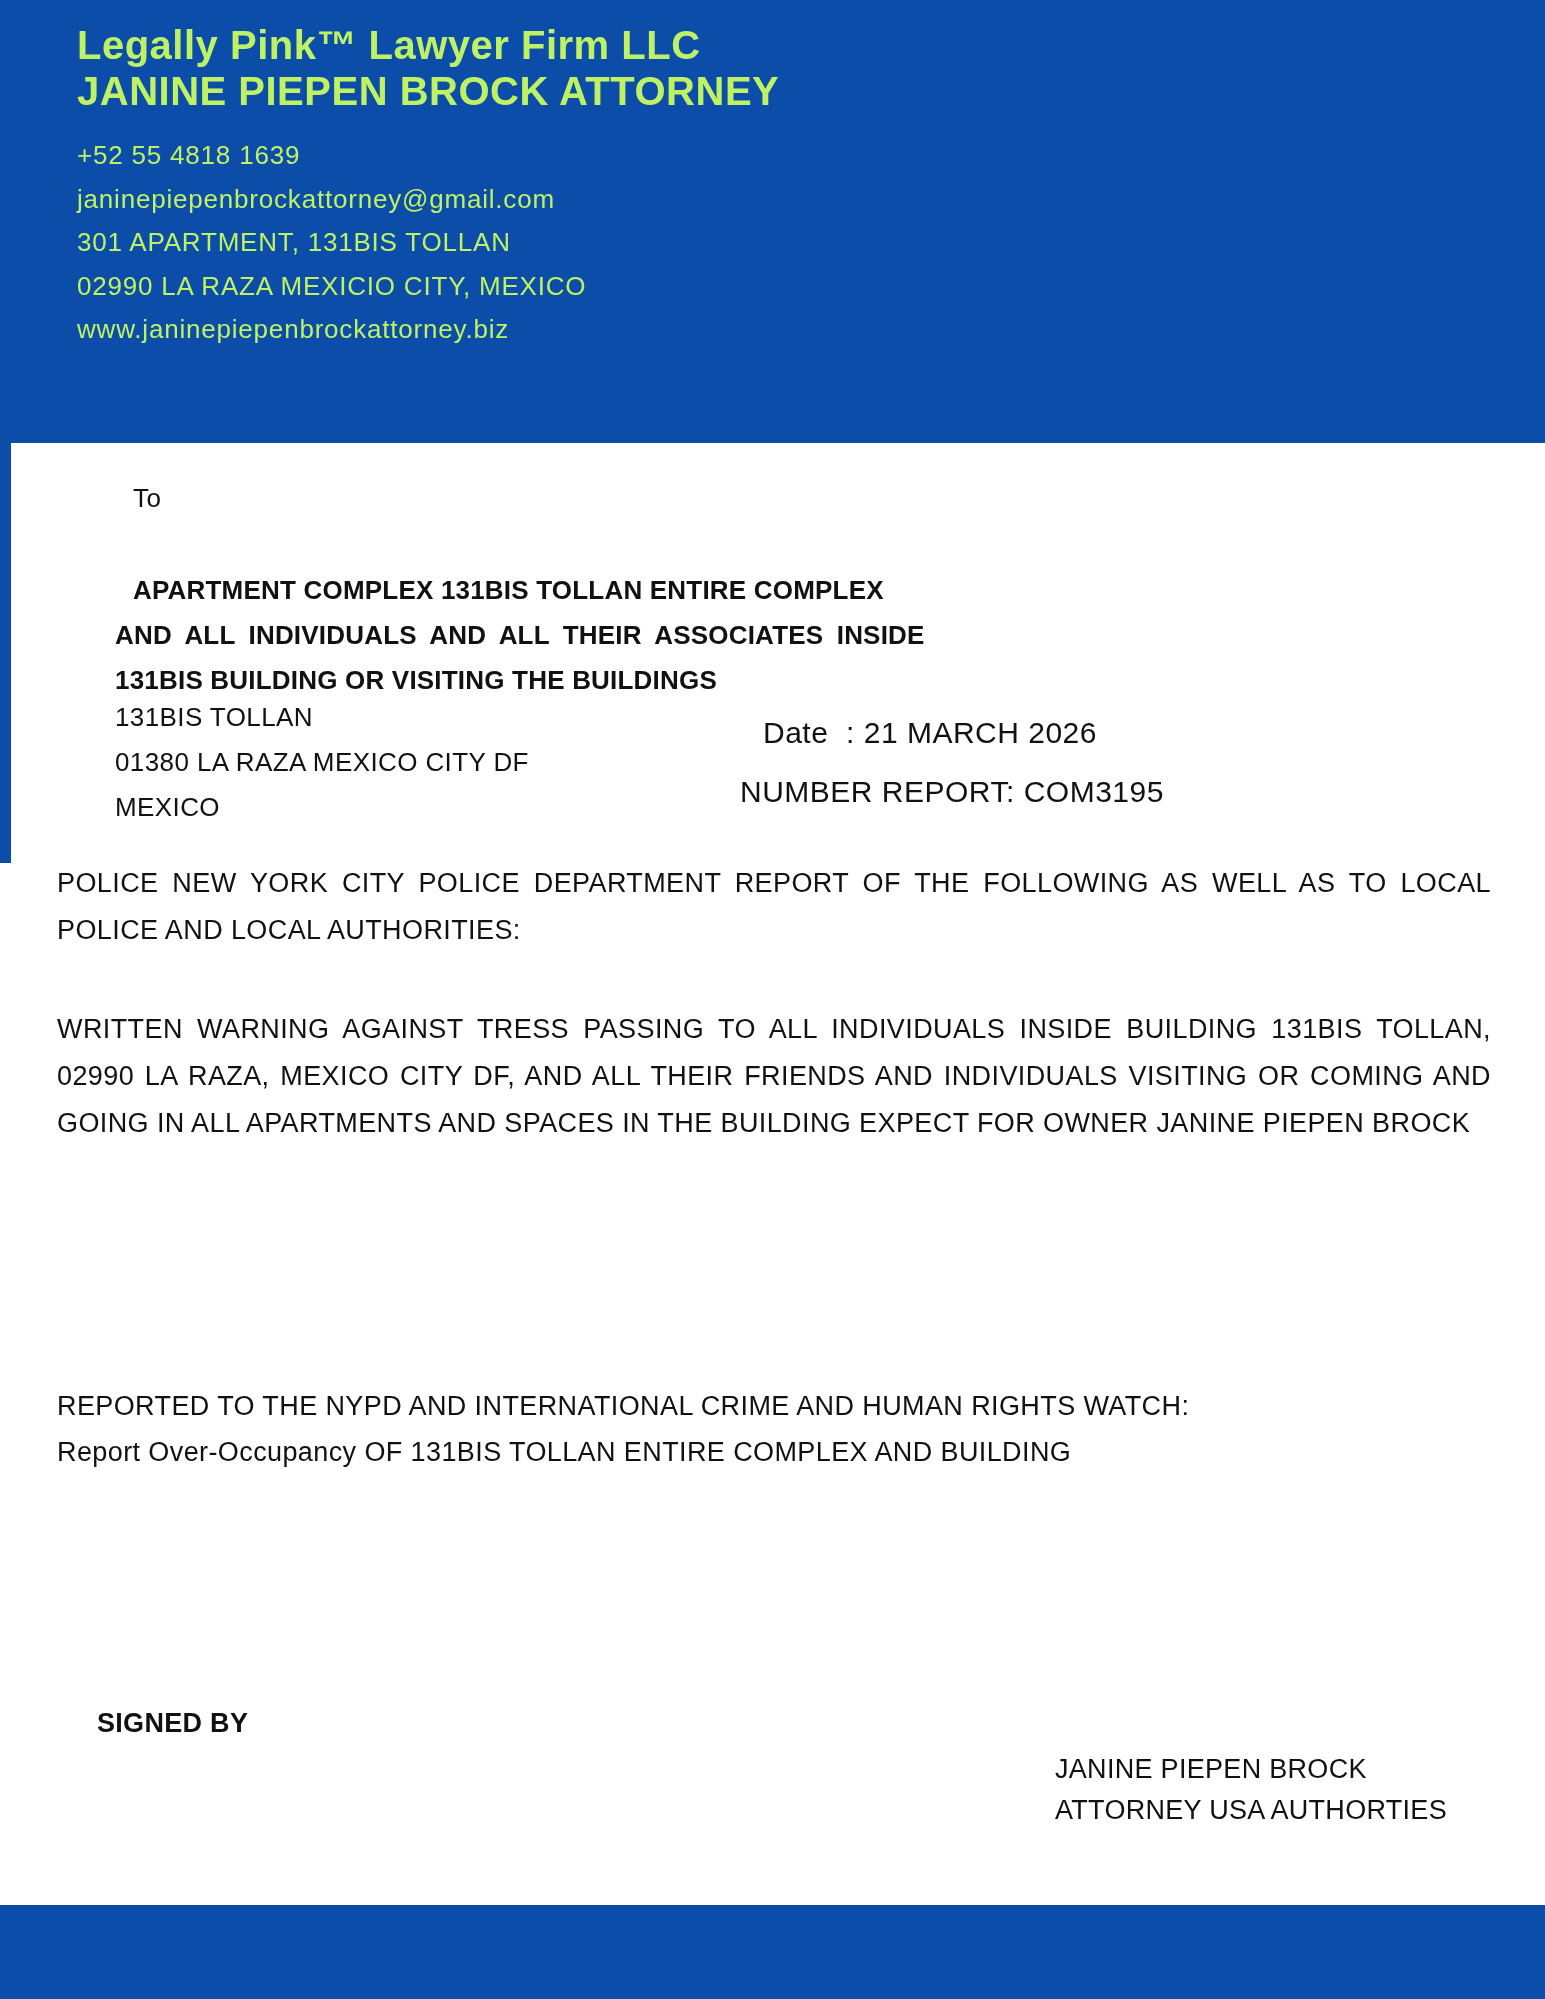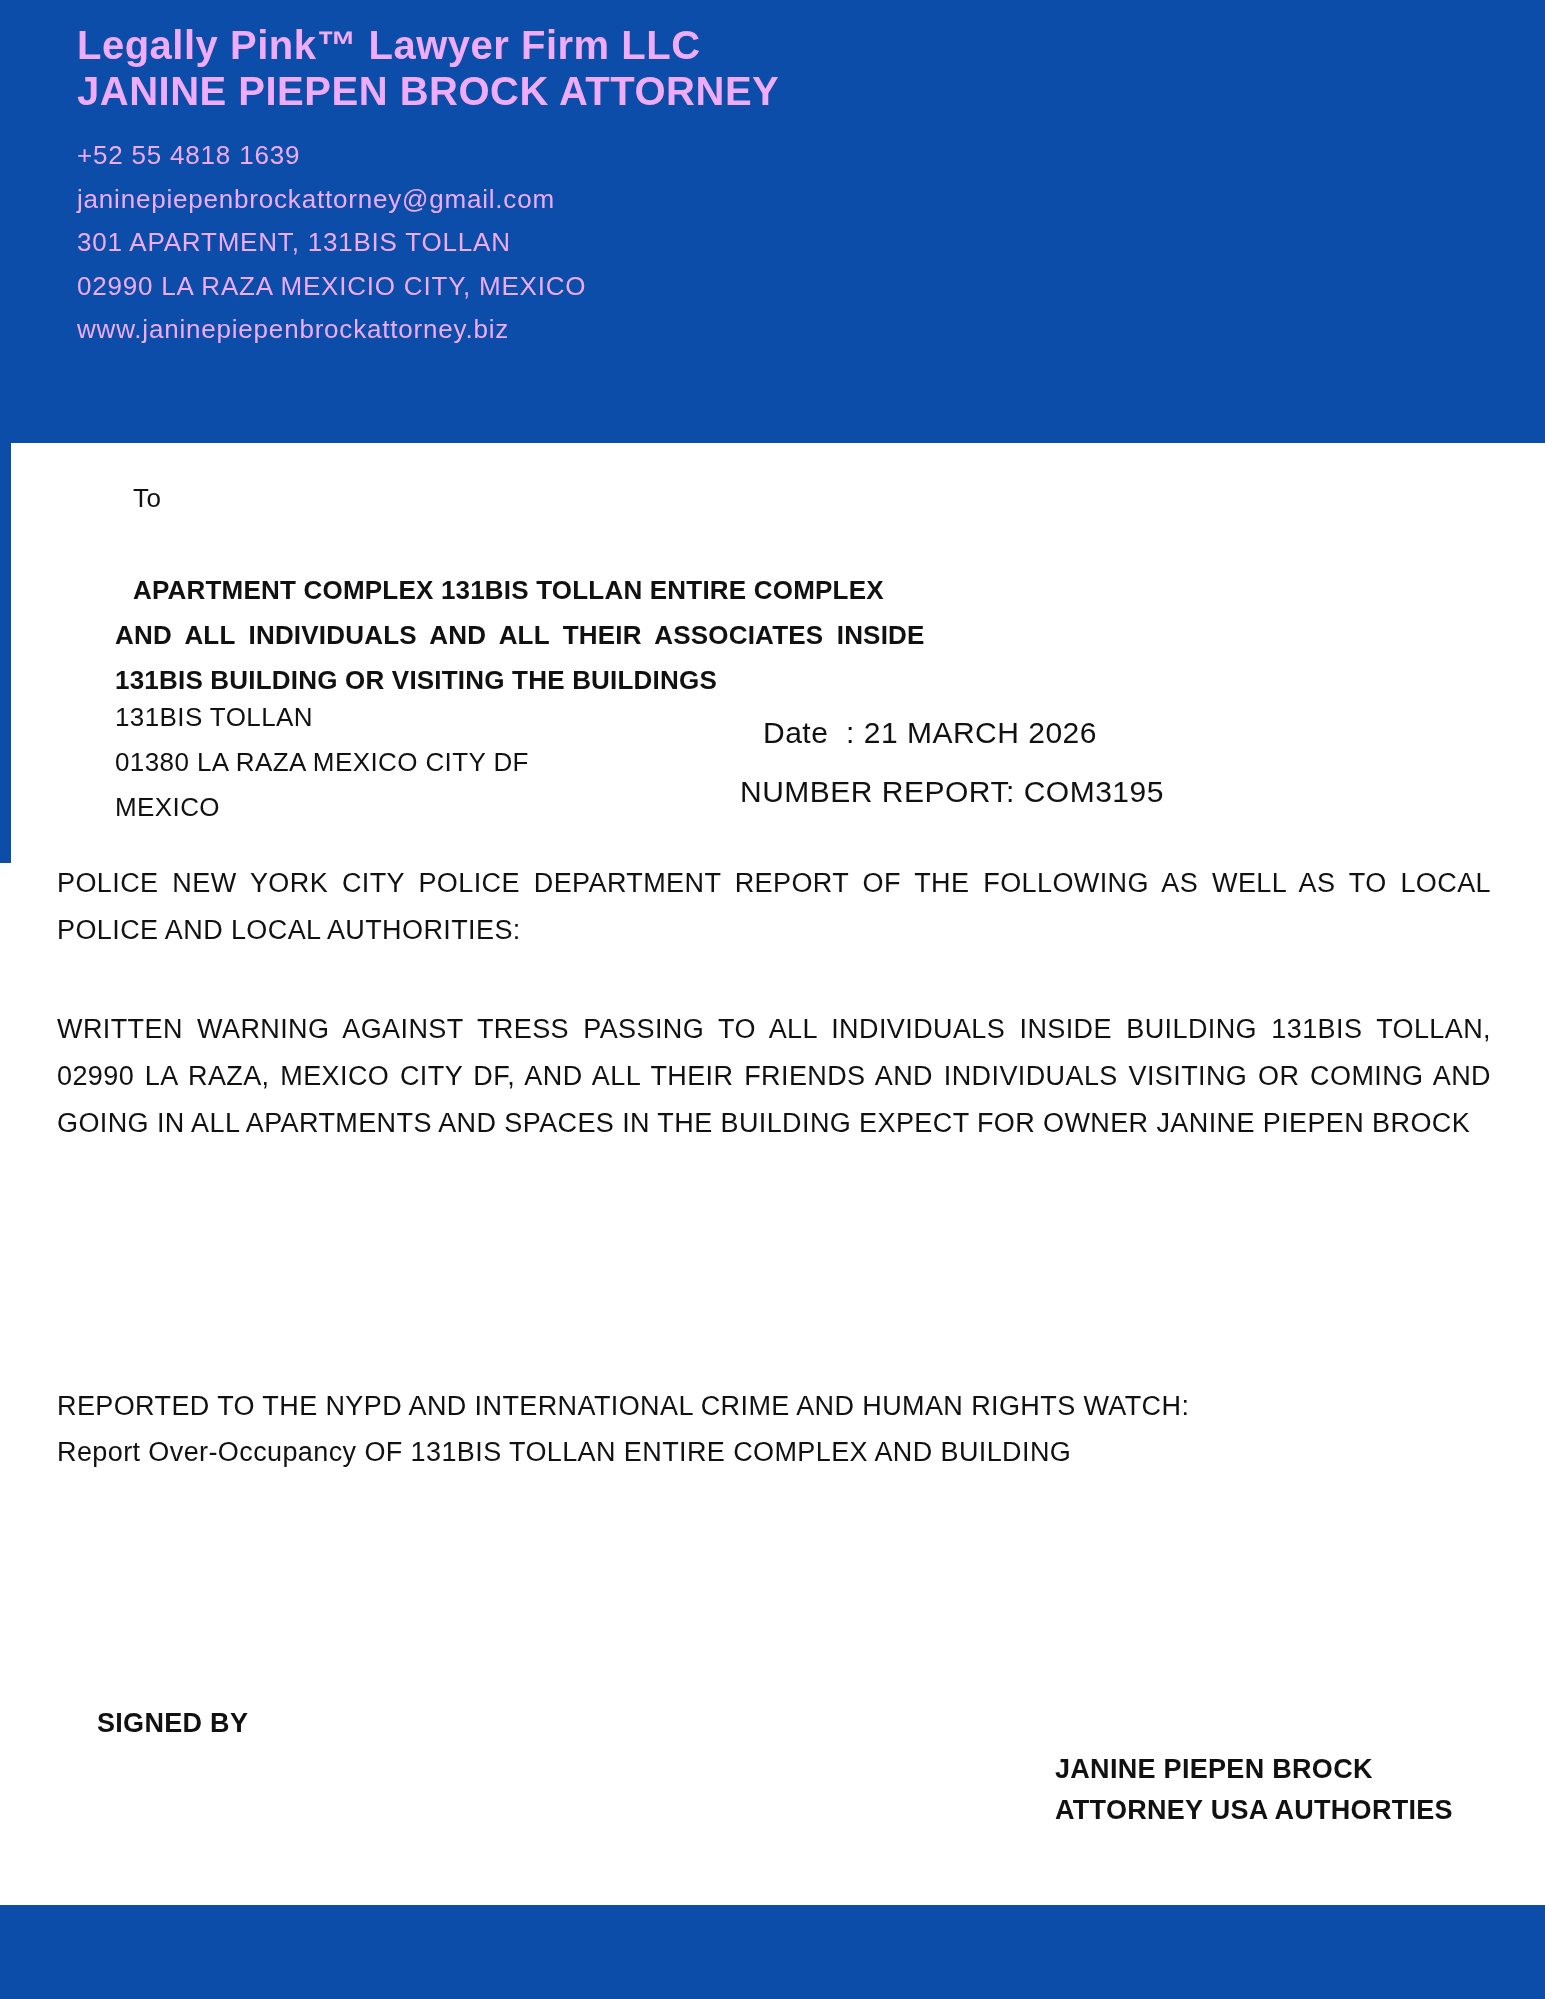--- a/index.html
+++ b/index.html
@@ -4,21 +4,21 @@
 <style>
   html,body { margin:0; padding:0; background:#e8e8e8; }
   .page {
     position:relative; width:1545px; height:1999px; background:#ffffff;
     font-family:"Liberation Sans","DejaVu Sans",sans-serif; color:#111111;
     overflow:hidden; margin:0 auto;
   }
   
   .header {
     position:absolute; left:0; top:0; width:1545px; height:443px;
-    background:#0b4da8; color:#f0abfc; box-sizing:border-box;
+    background:#0b4da8; color:#bef264; box-sizing:border-box;
     padding:22px 40px 0 77px;
   }
   .firm-name, .attorney-name {
     font-weight:700; font-size:40px; line-height:46px; letter-spacing:0.5px;
     white-space:nowrap;
   }
   .contact-block { margin-top:20px; }
   .contact-line {
     font-size:26px; line-height:43.5px; font-weight:400; letter-spacing:0.8px;
     white-space:nowrap;
@@ -46,21 +46,21 @@
   }
   .para-1 { top:860px; }
   .para-2 { top:974px;margin-top:32px; }
   .para-3 { top:1252px; }
   .para-4 { top:1383px; text-align:left; }
   .para-4 .p4-line { line-height:46px; white-space:nowrap; }
   .para-5 { top:1505px; }
   
   .signed-by { position:absolute; left:97px; top:1708px; font-weight:700; font-size:27px; letter-spacing:0.3px; }
   .sig-left { position:absolute; left:97px; top:1808px; font-weight:700; font-size:27px; line-height:39px; letter-spacing:0.3px; }
-  .sig-right { position:absolute; left:1055px; top:1749px; font-weight:700; font-size:27px; line-height:41px; letter-spacing:0.3px; }
+  .sig-right { position:absolute; left:1055px; top:1749px; font-weight:400; font-size:27px; line-height:41px; letter-spacing:0.3px; }
   .sig-line { white-space:nowrap; }
   
   .footer-bar { position:absolute; left:0; top:1905px; width:1545px; height:94px; background:#0b4da8; }
 </style>
 </head>
 <body>
 
 <div class="page">
 
   <header class="header">

